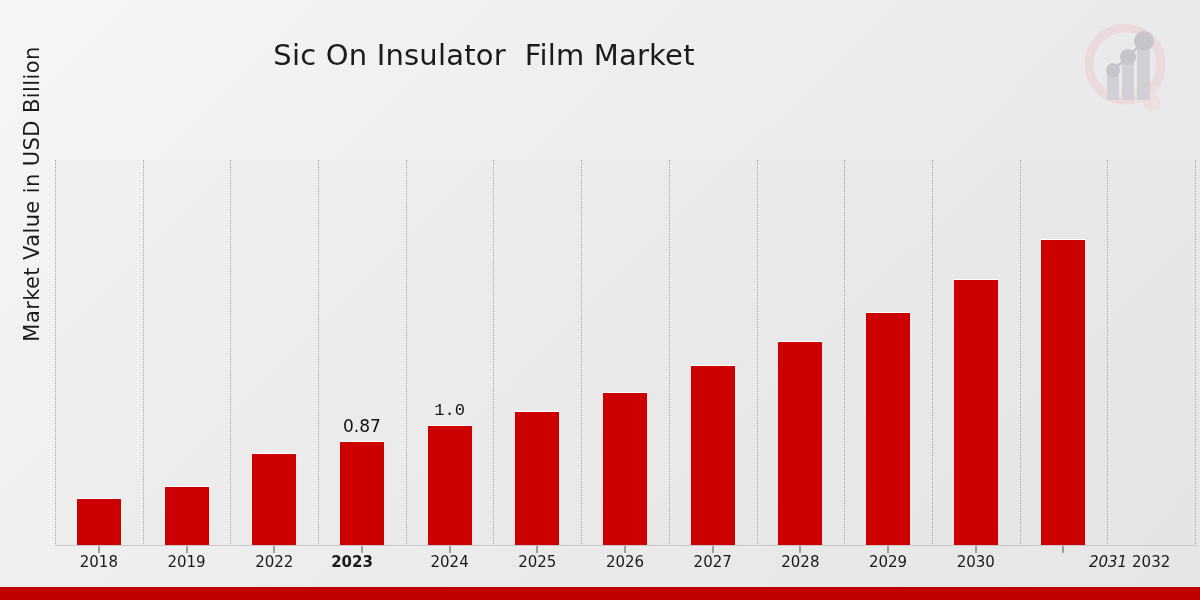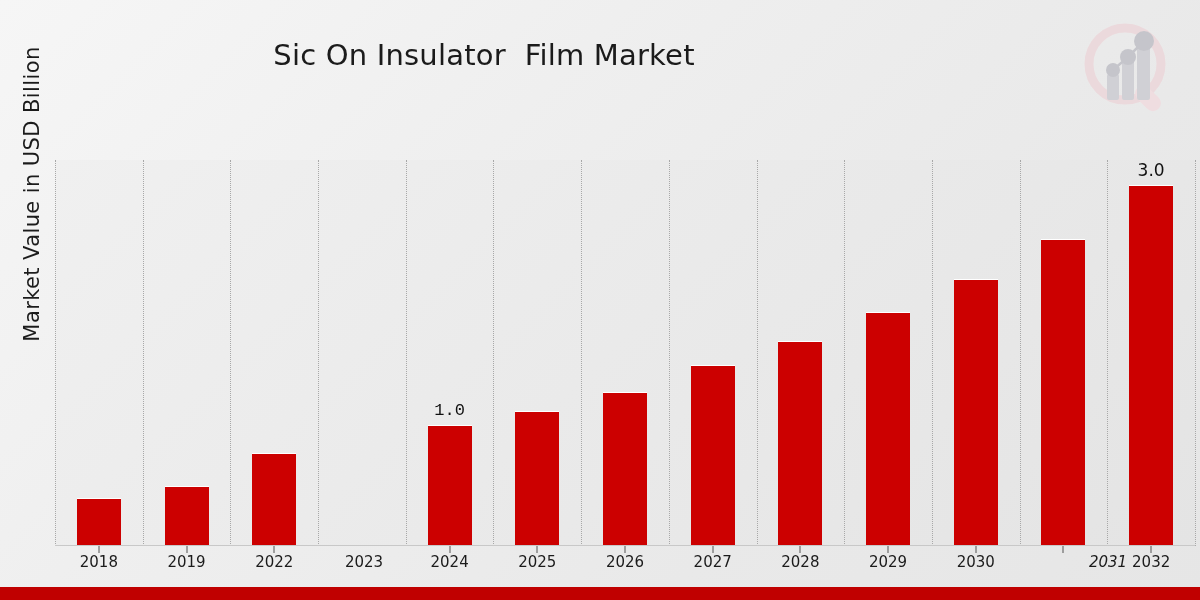--- a/index.html
+++ b/index.html
@@ -221,20 +221,25 @@
           <div class="tick-mark"></div>
         </div>
         <div class="bar-group" style="left: 87.6923px; width: 87.6923px;">
           <div class="bar" title="2019: 0.49" style="height: 59px; background: rgb(204, 0, 0);"></div>
           <div class="tick-mark"></div>
         </div>
         <div class="bar-group" style="left: 175.385px; width: 87.6923px;">
           <div class="bar" title="2022: 0.77" style="height: 92px; background: rgb(204, 0, 0);"></div>
           <div class="tick-mark"></div>
         </div>
+        <div class="bar-group" style="left: 263.077px; width: 87.6923px;">
+          <div class="bar" title="2023: 0.87" style="height: 104px; background: rgb(204, 0, 0);"></div>
+          <div class="bar-label" style="bottom: 110px; color: rgb(17, 17, 17);">0.87</div>
+          <div class="tick-mark"></div>
+        </div>
         <div class="bar-group" style="left: 350.769px; width: 87.6923px;">
           <div class="bar" title="2024: 1" style="height: 120px; background: rgb(204, 0, 0);"></div>
           <div class="bar-label" style="bottom: 126px; color: rgb(17, 17, 17); font-family: Liberation Mono, monospace;">1.0</div>
           <div class="tick-mark"></div>
         </div>
         <div class="bar-group" style="left: 438.462px; width: 87.6923px;">
           <div class="bar" title="2025: 1.12" style="height: 134px; background: rgb(204, 0, 0);"></div>
           <div class="tick-mark"></div>
         </div>
         <div class="bar-group" style="left: 526.154px; width: 87.6923px;">
@@ -252,36 +257,31 @@
         <div class="bar-group" style="left: 789.231px; width: 87.6923px;">
           <div class="bar" title="2029: 1.94" style="height: 233px; background: rgb(204, 0, 0);"></div>
           <div class="tick-mark"></div>
         </div>
         <div class="bar-group" style="left: 876.923px; width: 87.6923px;">
           <div class="bar" title="2030: 2.22" style="height: 266px; background: rgb(204, 0, 0);"></div>
           <div class="tick-mark"></div>
         </div>
         <div class="bar-group" style="left: 964.615px; width: 87.6923px;">
           <div class="bar" title="2031: 2.55" style="height: 306px; background: rgb(204, 0, 0);"></div>
-          <div class="tick-mark"></div>
-        </div>
-        <div class="bar-group" style="left: 1052.31px; width: 87.6923px;">
-          <div class="bar" title="2032: 3" style="height: 360px; background: rgb(204, 0, 0);"></div>
-          <div class="bar-label" style="bottom: 366px; color: rgb(17, 17, 17);">3.0</div>
           <div class="tick-mark"></div>
         </div>
       </div>
     <div class="axis-baseline"></div>
   </div>
 
   <div class="x-axis" id="x-axis">
       <div class="x-label" style="left: 43.8462px; color: rgb(27, 27, 27);">2018</div>
       <div class="x-label" style="left: 131.538px; color: rgb(27, 27, 27);">2019</div>
       <div class="x-label" style="left: 219.231px; color: rgb(27, 27, 27);">2022</div>
-      <div class="x-label" style="left: 309px; color: rgb(27, 27, 27);">2023</div>
+      <div class="x-label" style="left: 297px; color: rgb(27, 27, 27); font-weight: bold;">2023</div>
       <div class="x-label" style="left: 394.615px; color: rgb(27, 27, 27);">2024</div>
       <div class="x-label" style="left: 482.308px; color: rgb(27, 27, 27);">2025</div>
       <div class="x-label" style="left: 570px; color: rgb(27, 27, 27);">2026</div>
       <div class="x-label" style="left: 657.692px; color: rgb(27, 27, 27);">2027</div>
       <div class="x-label" style="left: 745.385px; color: rgb(27, 27, 27);">2028</div>
       <div class="x-label" style="left: 833.077px; color: rgb(27, 27, 27);">2029</div>
       <div class="x-label" style="left: 920.769px; color: rgb(27, 27, 27);">2030</div>
       <div class="x-label" style="left: 1053px; color: rgb(27, 27, 27); font-style: italic;">2031</div>
       <div class="x-label" style="left: 1096.15px; color: rgb(27, 27, 27);">2032</div>
     </div>

